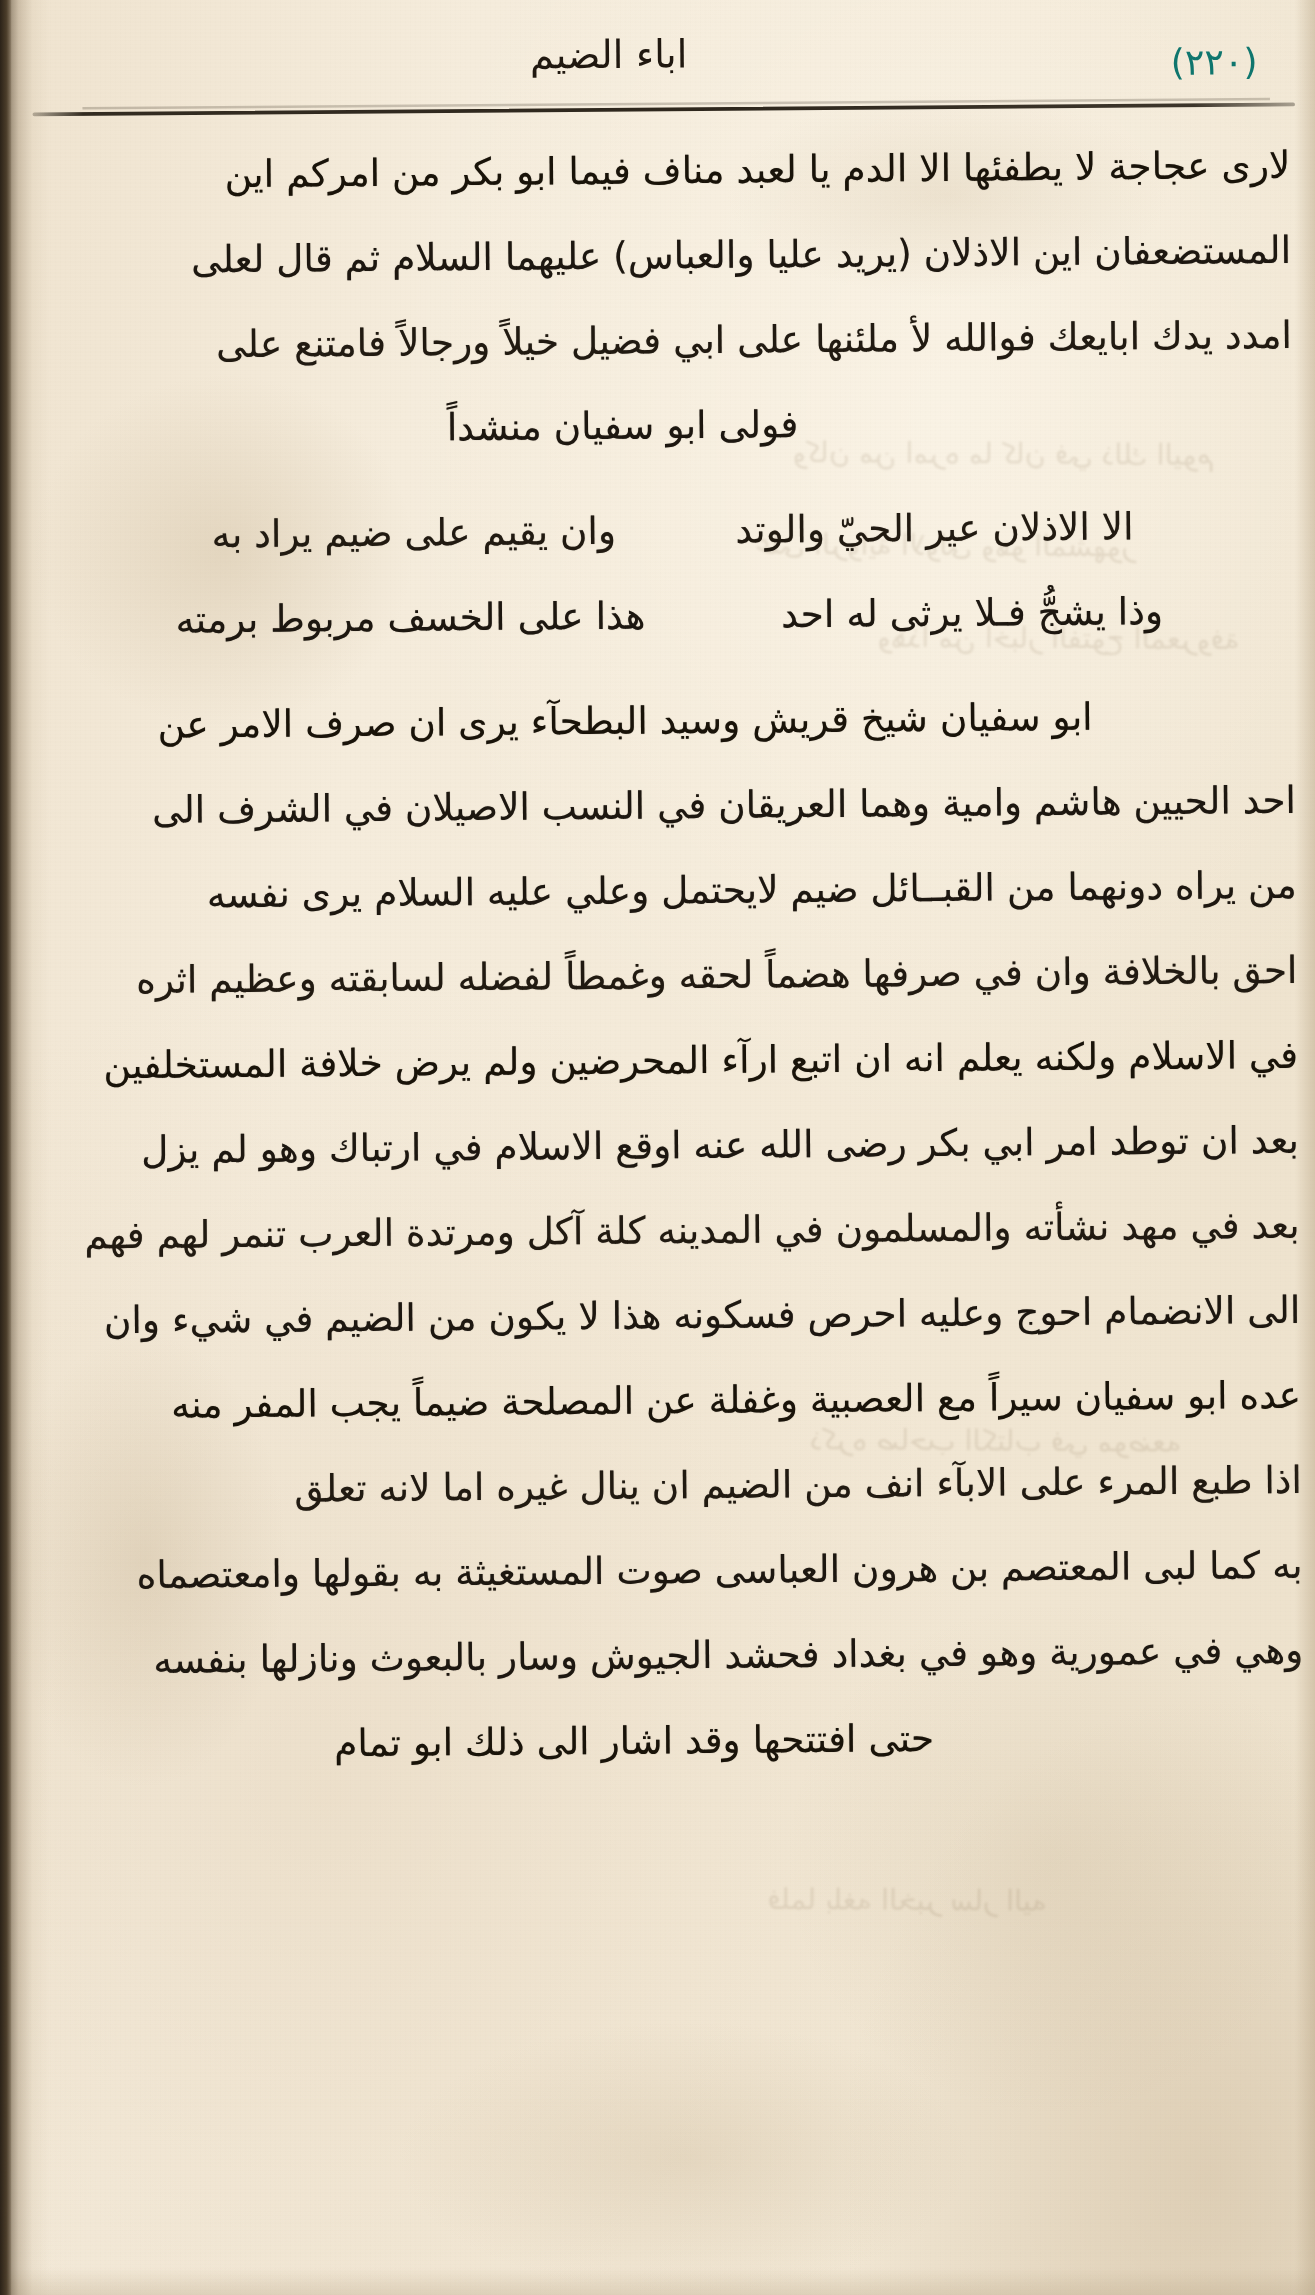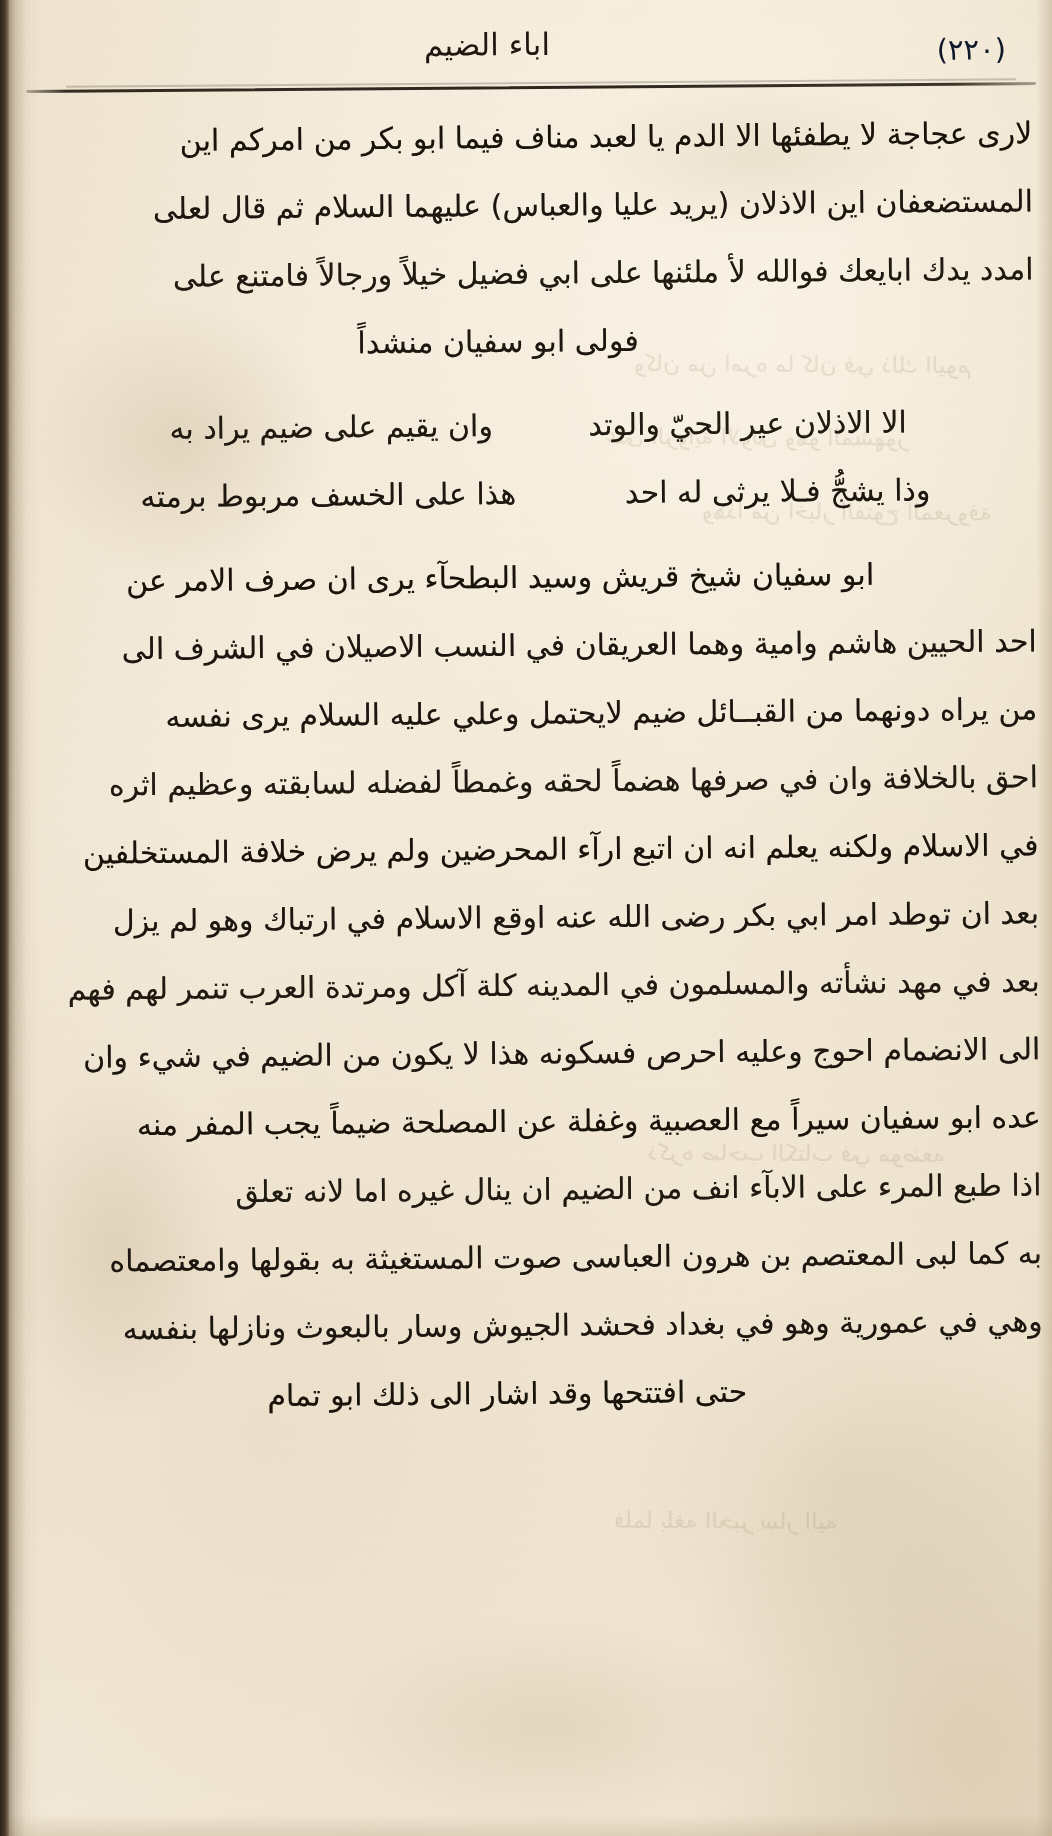--- a/index.html
+++ b/index.html
@@ -108,21 +108,21 @@
   .header-inner {
     position: relative;
     height: 100%;
     transform: rotate(-0.45deg);
   }
   .page-number {
     position: absolute;
     right: 22px;
     top: 14px;
     font-size: 29px;
-    color: #0f172a;
+    color: #0f766e;
     font-family: "DejaVu Sans", sans-serif;
     letter-spacing: 1px;
   }
   .running-title {
     position: absolute;
     left: 0; right: 0;
     top: 4px;
     text-align: center;
     font-size: 31px;
     color: #201810;

